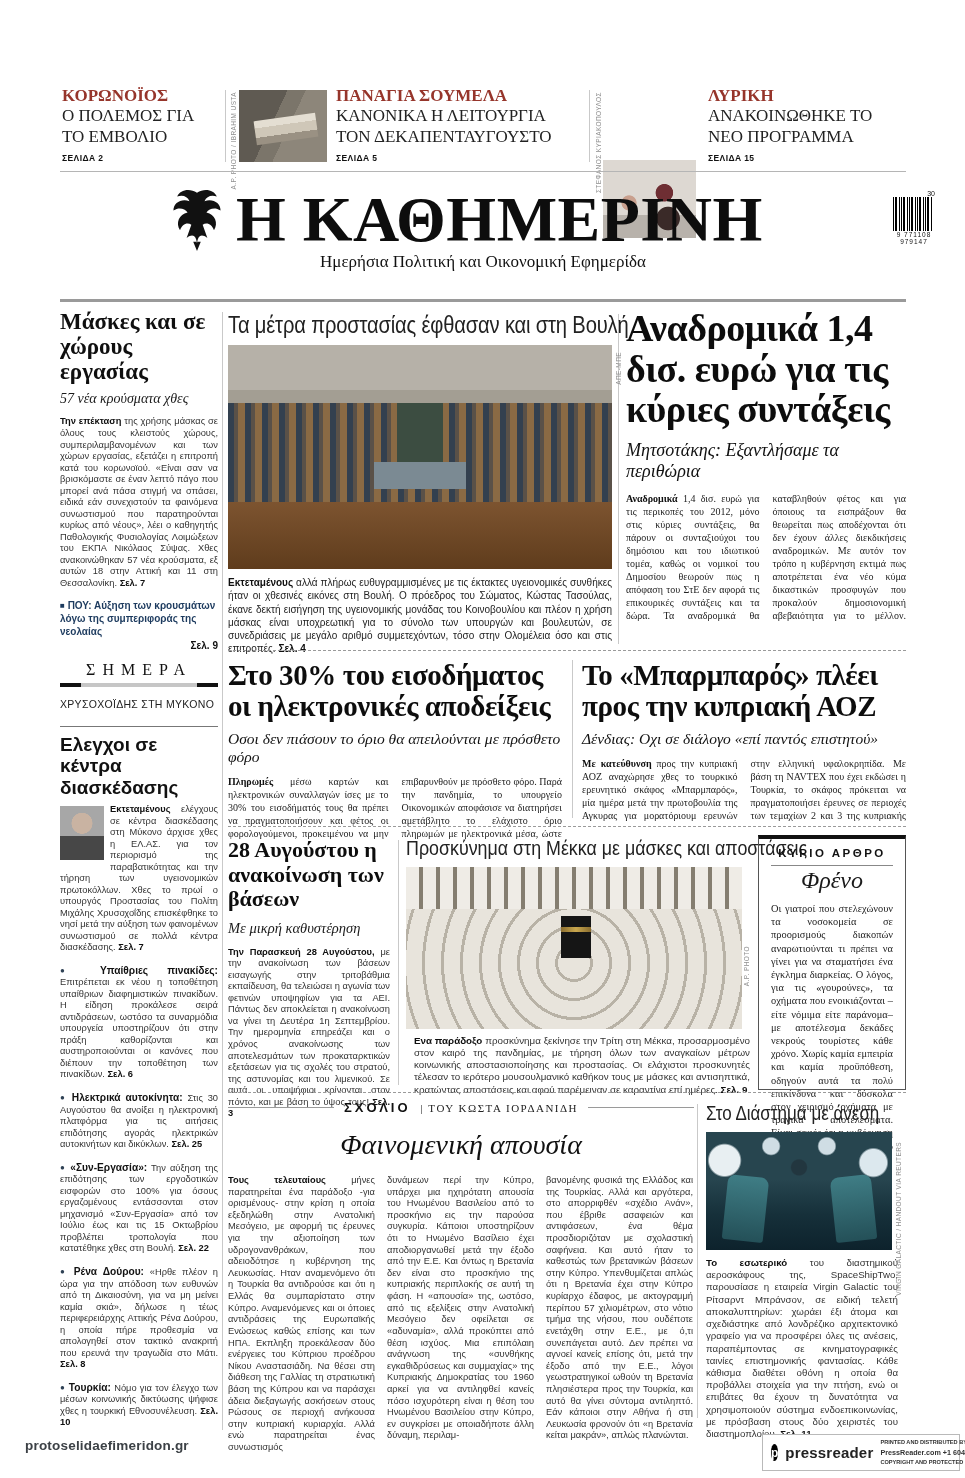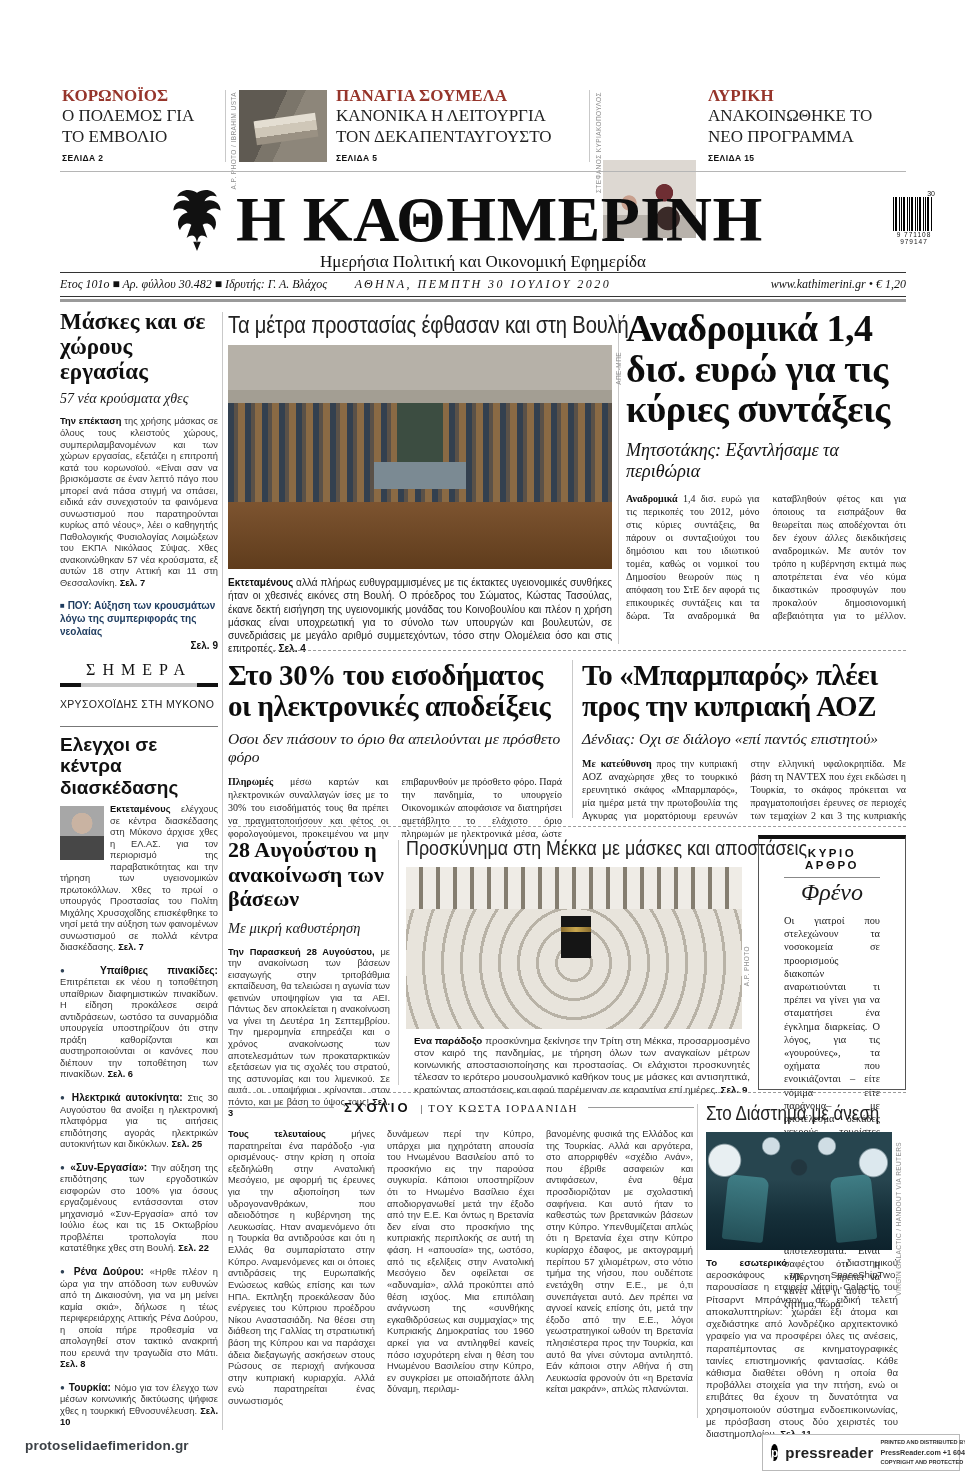--- a/index.html
+++ b/index.html
@@ -47,21 +47,21 @@
   .r-sub{font-family:"Liberation Serif",serif;font-style:italic;font-size:18px;margin-top:10px;color:#111;}
   .cols2{columns:2;column-gap:13px;}
   .lead-body{font-family:"Liberation Serif",serif;font-size:10px;line-height:1.3;color:#222;}
   .m-head{font-family:"Liberation Serif",serif;font-weight:bold;font-size:29px;line-height:1.07;letter-spacing:-.4px;color:#0d0d0d;}
   .m-sub{font-family:"Liberation Serif",serif;font-style:italic;font-size:15.5px;margin-top:8px;color:#111;}
   .b-head{font-family:"Liberation Serif",serif;font-weight:bold;font-size:22px;line-height:1.12;color:#0d0d0d;}
   .b-sub{font-family:"Liberation Serif",serif;font-style:italic;font-size:14.5px;margin-top:8px;}
   .mk-head{font-size:21px;color:#222;transform:scaleX(.85);transform-origin:left;white-space:nowrap;}
   .dashed{border-top:1px dashed #9a9a9a;}
   
-  .kyrio{border:1px solid #555;border-top:4px solid #111;padding:8px 25px;box-sizing:border-box;}
+  .kyrio{border:1px solid #555;border-top:4px solid #111;padding:8px 12px;box-sizing:border-box;}
   .ky-head{font-weight:bold;font-size:11.5px;letter-spacing:2.5px;text-align:center;color:#111;
            border-bottom:1px solid #888;padding-bottom:6px;}
   .ky-title{font-family:"Liberation Serif",serif;font-style:italic;font-size:24px;text-align:center;margin:1px 0 8px;}
   .ky-body{font-family:"Liberation Serif",serif;font-size:10.4px;line-height:1.27;color:#222;}
   
   .sx-row{display:flex;align-items:center;gap:10px;}
   .sx-line{flex:1;border-top:1px solid #9a9a9a;}
   .sx-label{font-weight:bold;font-size:13px;letter-spacing:3px;color:#111;white-space:nowrap;}
   .sx-by{font-family:"Liberation Serif",serif;font-size:11px;letter-spacing:1.5px;color:#222;white-space:nowrap;}
   .sx-title{font-family:"Liberation Serif",serif;font-style:italic;font-size:28px;text-align:center;color:#111;}
@@ -149,25 +149,20 @@
     </span>
     <span class="mast-title">Η ΚΑΘΗΜΕΡΙΝΗ</span>
   </div>
   <div class="abs mast-sub" style="left:60px;top:252px;width:846px;text-align:center;">Ημερήσια Πολιτική και Οικονομική Εφημερίδα</div>
   <div class="abs" style="left:893px;top:190px;width:42px;">
     <div class="bc-top">30</div>
     <div class="barcode"></div>
     <div class="bc-num">9 771108 979147</div>
   </div>
 
-  <div class="abs" style="left:60px;top:272px;width:846px;border-top:1px solid #333;border-bottom:1px solid #333;padding:4px 0;display:flex;align-items:baseline;">
-    <span class="dl" style="flex:1;text-align:left;">Ετος 101ο ■ Αρ. φύλλου 30.482 ■ Ιδρυτής: Γ. Α. Βλάχος</span>
-    <span class="dl dl-c" style="flex:1;text-align:center;">ΑΘΗΝΑ, ΠΕΜΠΤΗ 30 ΙΟΥΛΙΟΥ 2020</span>
-    <span class="dl" style="flex:1;text-align:right;">www.kathimerini.gr • € 1,20</span>
-  </div>
   <div class="abs" style="left:60px;top:299px;width:846px;height:3px;background:#9a9a9a;"></div>
 
   <div class="abs vrule" style="left:222px;top:312px;height:1118px;"></div>
   <div class="abs vrule" style="left:618px;top:314px;height:330px;"></div>
   <div class="abs vrule" style="left:572px;top:660px;height:158px;"></div>
   <div class="abs vrule" style="left:398px;top:840px;height:245px;"></div>
   <div class="abs vrule" style="left:697px;top:1104px;height:314px;"></div>
 
   <div class="abs" style="left:60px;top:310px;width:158px;height:1122px;overflow:hidden;">
     <div class="lr-title">Μάσκες και σε χώρους εργασίας</div>
@@ -313,20 +308,21 @@
 
   <div class="abs dashed" style="left:228px;top:1092px;width:678px;"></div>
 
   <div class="abs" style="left:228px;top:1100px;width:466px;">
     <div class="sx-row">
       <div class="sx-line"></div>
       <span class="sx-label">ΣΧΟΛΙΟ</span>
       <span class="sx-by">| ΤΟΥ ΚΩΣΤΑ ΙΟΡΔΑΝΙΔΗ</span>
       <div class="sx-line"></div>
     </div>
+    <div class="sx-title" style="margin-top:14px;">Φαινομενική απουσία</div>
     <div style="display:flex;gap:12px;margin-top:14px;">
       <p class="sx-col" style="margin:0;">
         <span class="lead">Τους τελευταίους</span>
         <span>μήνες παρατηρείται ένα παράδοξο -για ορισμένους- στην κρίση η οποία εξεδηλώθη στην Ανατολική Μεσόγειο, με αφορμή τις έρευνες για την αξιοποίηση των υδρογονανθράκων, που αδειοδότησε η κυβέρνηση της Λευκωσίας. Ηταν αναμενόμενο ότι η Τουρκία θα αντιδρούσε και ότι η Ελλάς θα συμπαρίστατο στην Κύπρο. Αναμενόμενες και οι όποιες αντιδράσεις της Ευρωπαϊκής Ενώσεως καθώς επίσης και των ΗΠΑ. Εκπληξη προεκάλεσαν δύο ενέργειες του Κύπριου προέδρου Νίκου Αναστασιάδη. Να θέσει στη διάθεση της Γαλλίας τη στρατιωτική βάση της Κύπρου και να παράσχει άδεια διεξαγωγής ασκήσεων στους Ρώσους σε περιοχή ανήκουσα στην κυπριακή κυριαρχία. Αλλά ενώ παρατηρείται ένας συνωστισμός</span>
       </p>
       <p class="sx-col" style="margin:0;">δυνάμεων περί την Κύπρο, υπάρχει μια ηχηρότατη απουσία του Ηνωμένου Βασιλείου από το προσκήνιο εις την παρούσα συγκυρία. Κάποιοι υποστηρίζουν ότι το Ηνωμένο Βασίλειο έχει αποδιοργανωθεί μετά την έξοδο από την Ε.Ε. Και όντως η Βρετανία δεν είναι στο προσκήνιο της κυπριακής περιπλοκής σε αυτή τη φάση. Η «απουσία» της, ωστόσο, από τις εξελίξεις στην Ανατολική Μεσόγειο δεν οφείλεται σε «αδυναμία», αλλά προκύπτει από θέση ισχύος. Μια επιπόλαιη ανάγνωση της «συνθήκης εγκαθιδρύσεως και συμμαχίας» της Κυπριακής Δημοκρατίας του 1960 αρκεί για να αντιληφθεί κανείς πόσο ισχυρότερη είναι η θέση του Ηνωμένου Βασιλείου στην Κύπρο, εν συγκρίσει με οποιαδήποτε άλλη δύναμη, περιλαμ-</p>
       <p class="sx-col" style="margin:0;">βανομένης φυσικά της Ελλάδος και της Τουρκίας. Αλλά και αργότερα, στο απορριφθέν «σχέδιο Ανάν», που έβριθε ασαφειών και αντιφάσεων, ένα θέμα προσδιοριζόταν με σχολαστική σαφήνεια. Και αυτό ήταν το καθεστώς των βρετανικών βάσεων στην Κύπρο. Υπενθυμίζεται απλώς ότι η Βρετανία έχει στην Κύπρο κυρίαρχο έδαφος, με ακτογραμμή περίπου 57 χιλιομέτρων, στο νότιο τμήμα της νήσου, που ουδέποτε ενετάχθη στην Ε.Ε., με ό,τι συνεπάγεται αυτό. Δεν πρέπει να αγνοεί κανείς επίσης ότι, μετά την έξοδο από την Ε.Ε., λόγοι γεωστρατηγικοί ωθούν τη Βρετανία πλησιέστερα προς την Τουρκία, και αυτό θα γίνει σύντομα αντιληπτό. Εάν κάποιοι στην Αθήνα ή στη Λευκωσία φρονούν ότι «η Βρετανία κείται μακράν», απλώς πλανώνται.</p>
     </div>
   </div>
 

